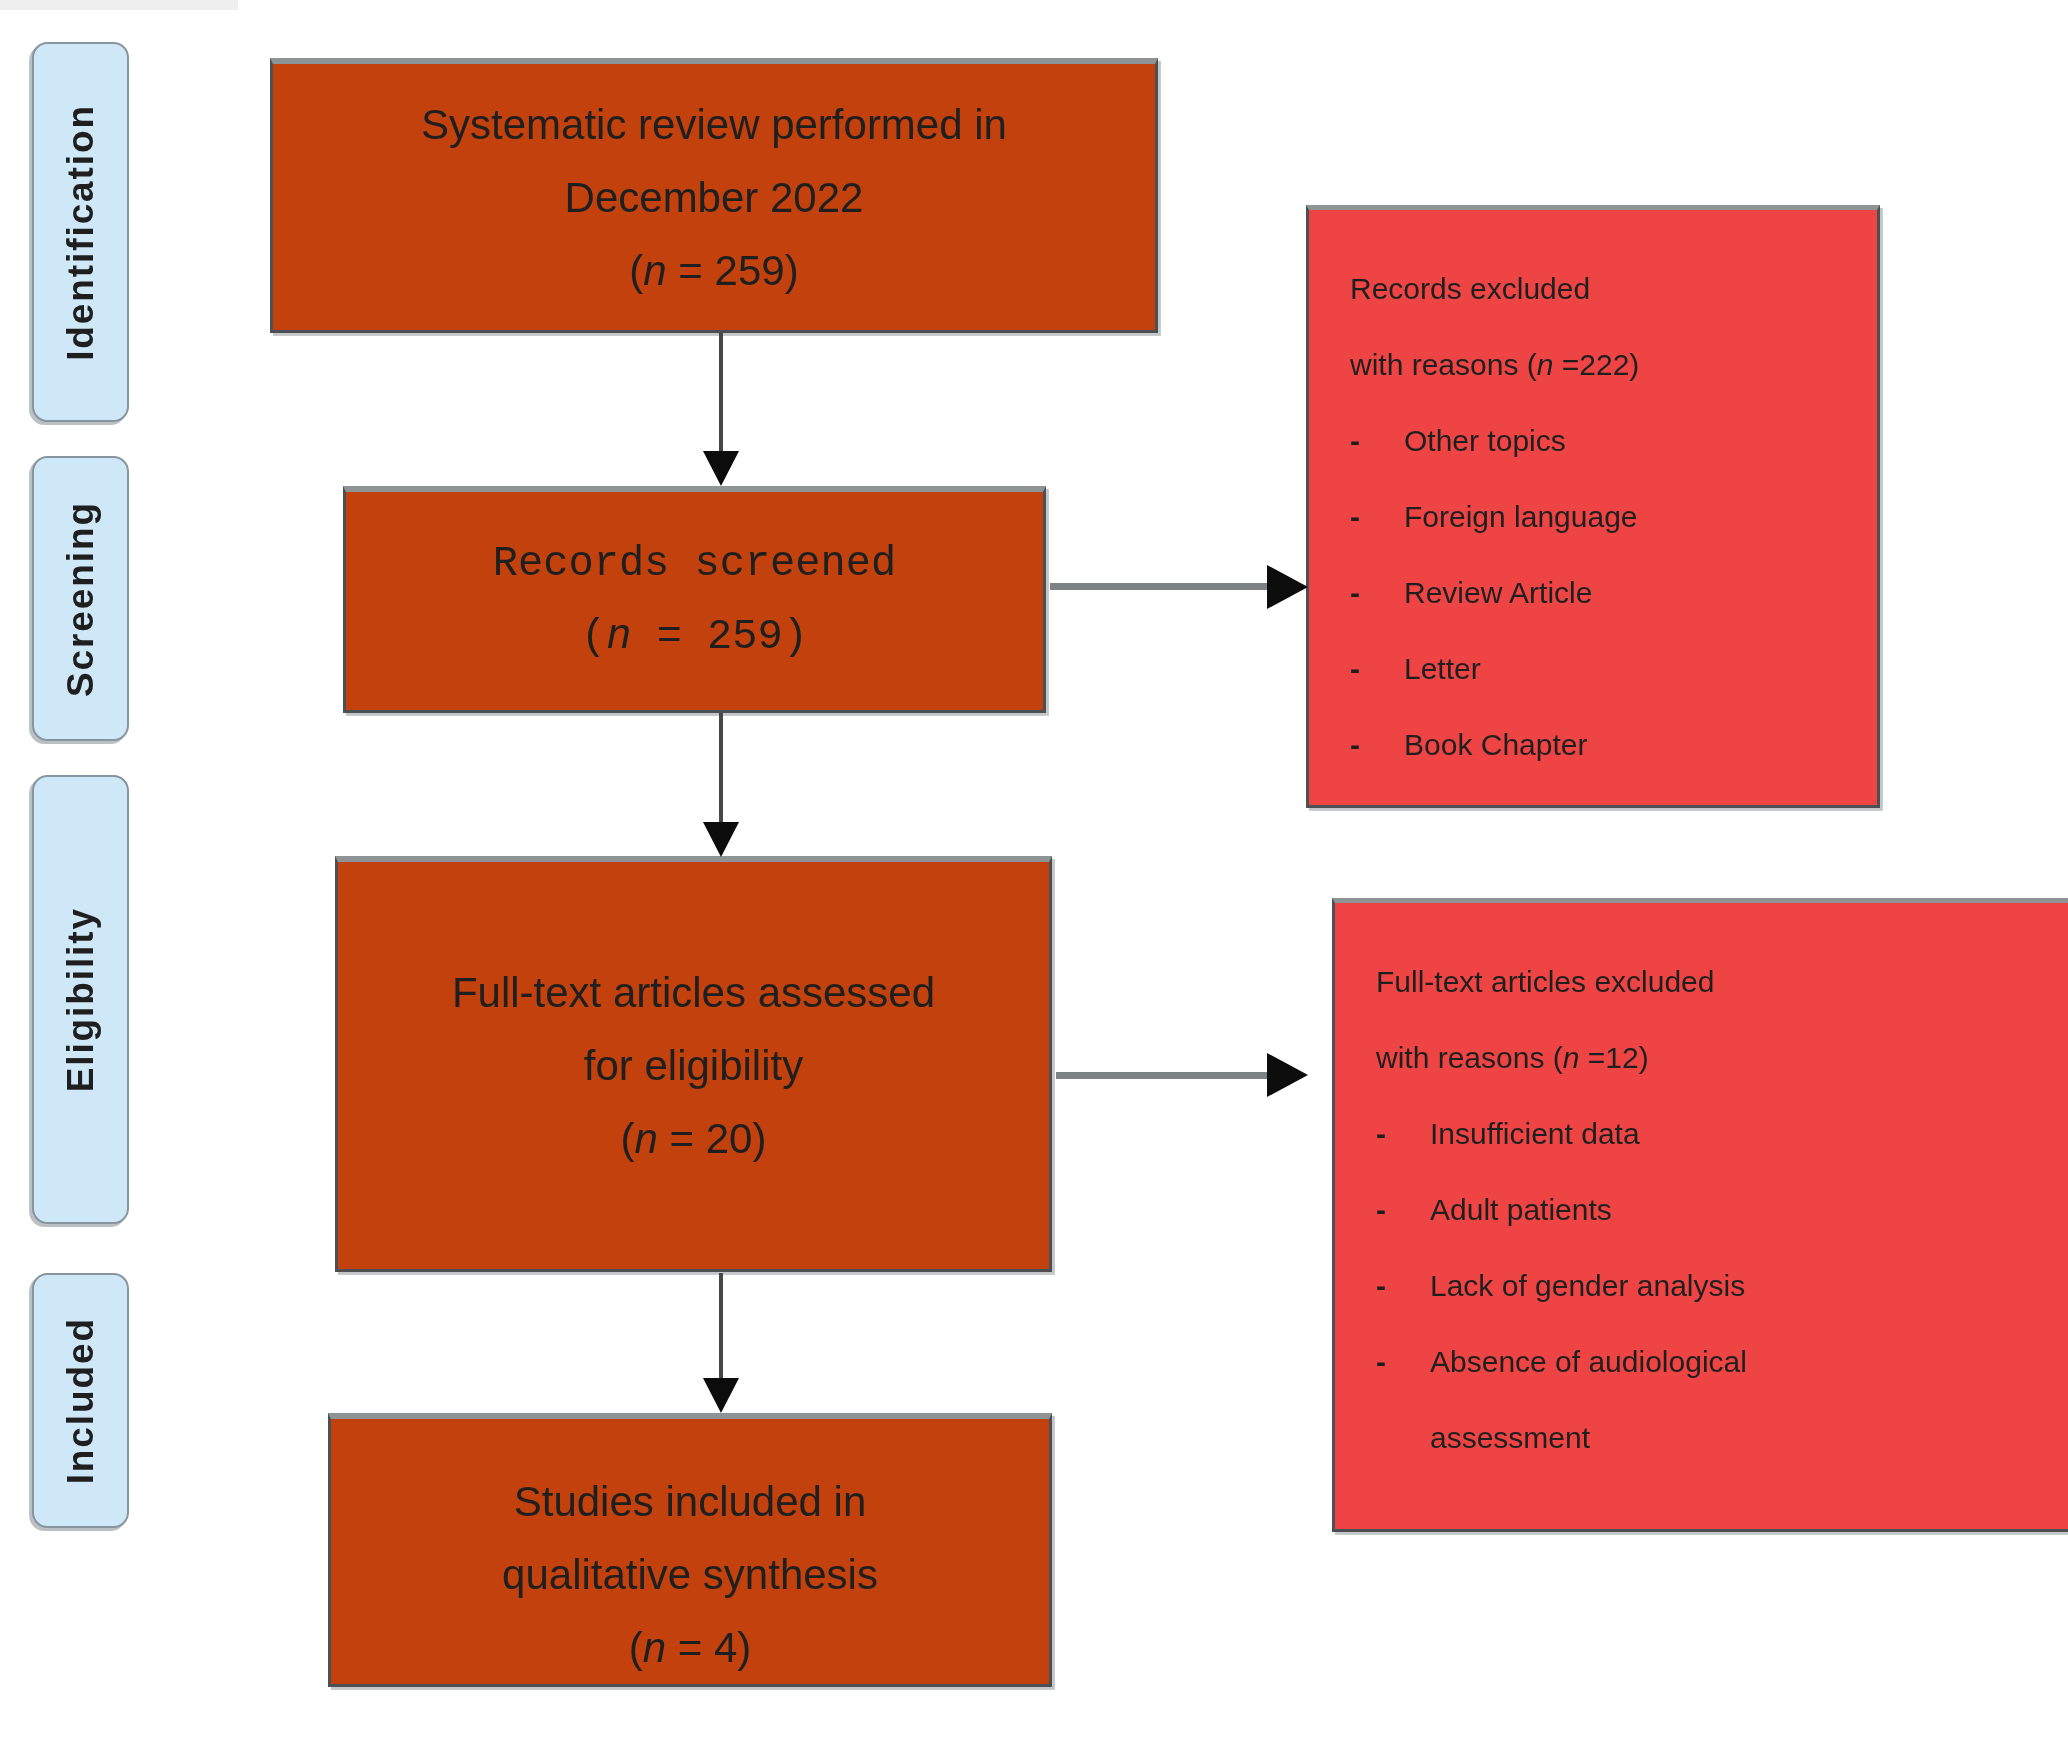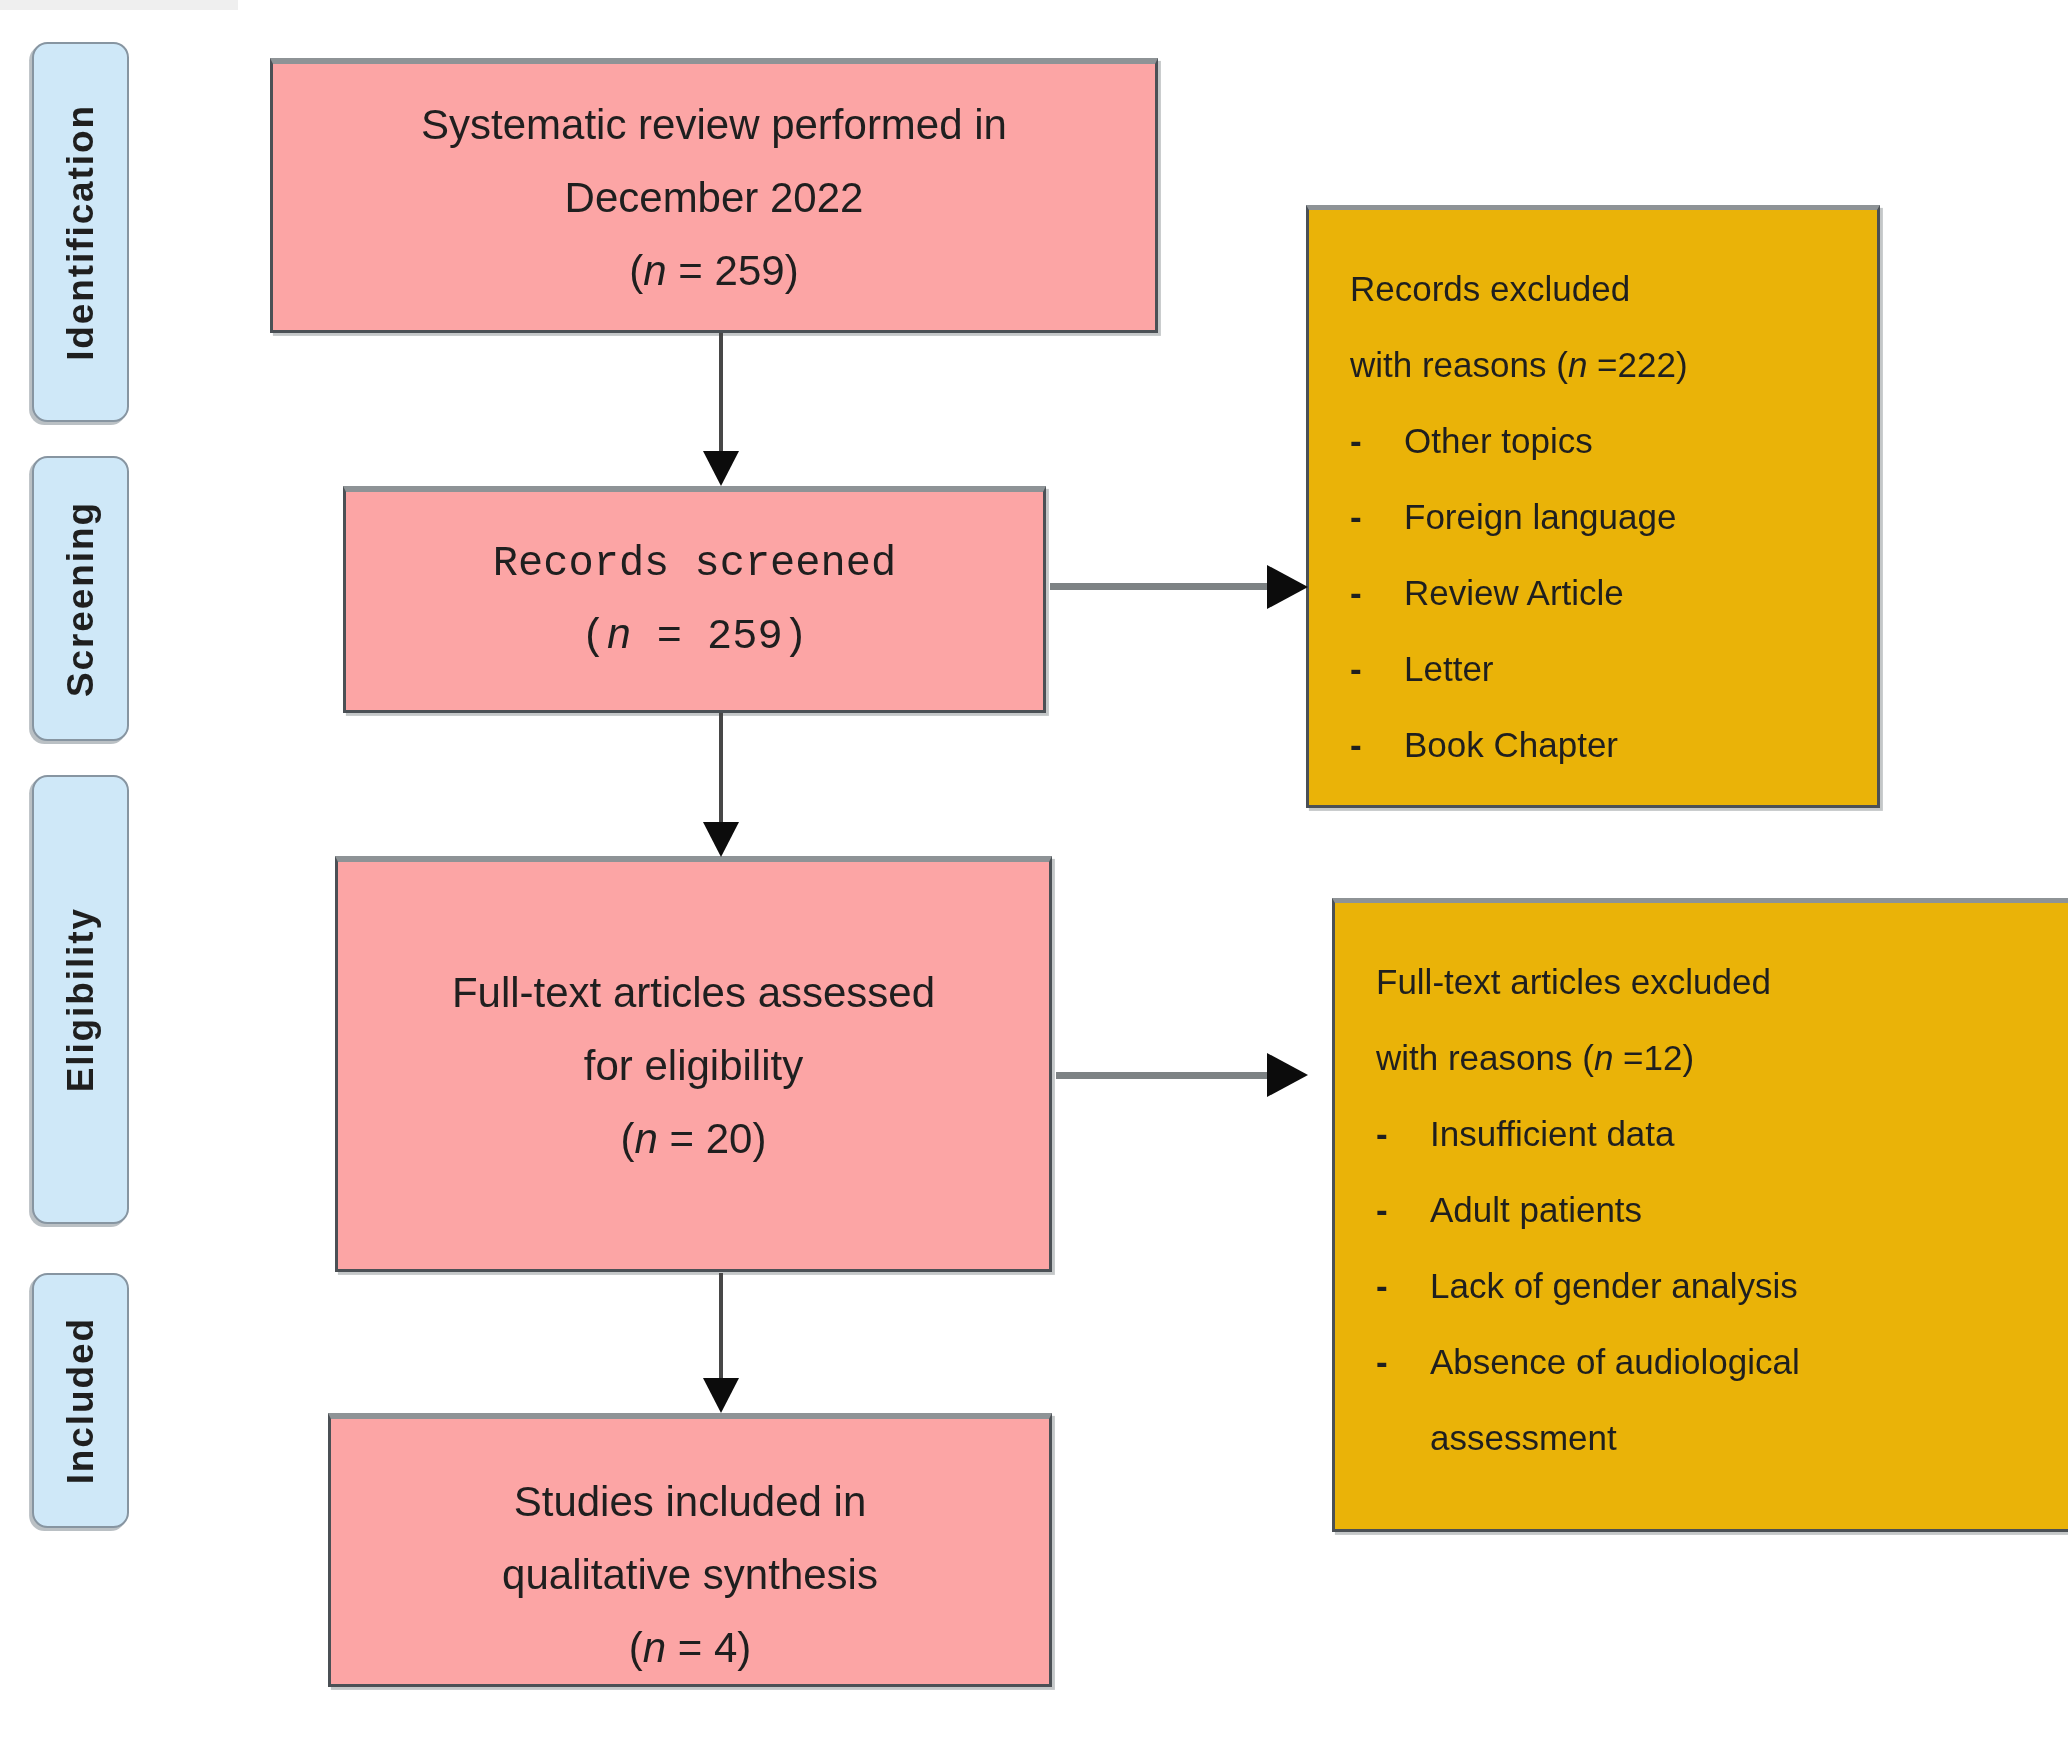--- a/index.html
+++ b/index.html
@@ -28,41 +28,41 @@
     writing-mode:vertical-rl;transform:rotate(180deg);
     font-weight:bold;font-size:37px;letter-spacing:1.9px;color:var(--text,#1f1f1f);
   }
   #stage-identification{top:42px;height:380px;}
   #stage-screening{top:456px;height:285px;}
   #stage-eligibility{top:775px;height:449px;}
   #stage-included{top:1273px;height:255px;}
 
   
   .fbox{
-    position:absolute;background:#fca5a5;
+    position:absolute;background:#c2410c;
     border:3.9px solid var(--box-border,#4b5055);
     border-top:6.8px solid var(--box-border-top,#8e9396);
     box-shadow:2.9px 2.9px 0 rgba(125,130,133,.45);
     display:flex;flex-direction:column;align-items:center;justify-content:center;
     text-align:center;font-size:42px;line-height:73px;
     box-sizing:border-box;
   }
   #box-identification{left:270px;top:58px;width:888px;height:275px;}
   #box-screened{left:343px;top:486px;width:703px;height:227px;font-family:Liberation Mono, monospace;}
   #box-eligibility{left:335px;top:856px;width:717px;height:416px;text-align:right;}
   #box-included{left:328px;top:1413px;width:724px;height:274px;justify-content:flex-end;}
   .bline i{font-style:italic;}
 
   
   .ebox{
-    position:absolute;background:#eab308;
+    position:absolute;background:#ef4444;
     border:3.9px solid var(--box-border,#4b5055);
     border-top:5.8px solid var(--box-border-top,#8e9396);
     box-shadow:2.9px 2.9px 0 rgba(125,130,133,.45);
-    font-size:35px;line-height:76px;
+    font-size:30px;line-height:76px;
     padding:41px 23px 16px 41px;
     box-sizing:border-box;
   }
   #ebox-records{left:1306px;top:205px;width:574px;height:603px;}
   #ebox-fulltext{left:1332px;top:898px;width:814px;height:634px;}
   .eline i{font-style:italic;}
   .excl-item{display:flex;}
   .excl-item .dash{width:54px;font-weight:bold;flex:0 0 auto;}
   .excl-item .txt{flex:1;}
 

